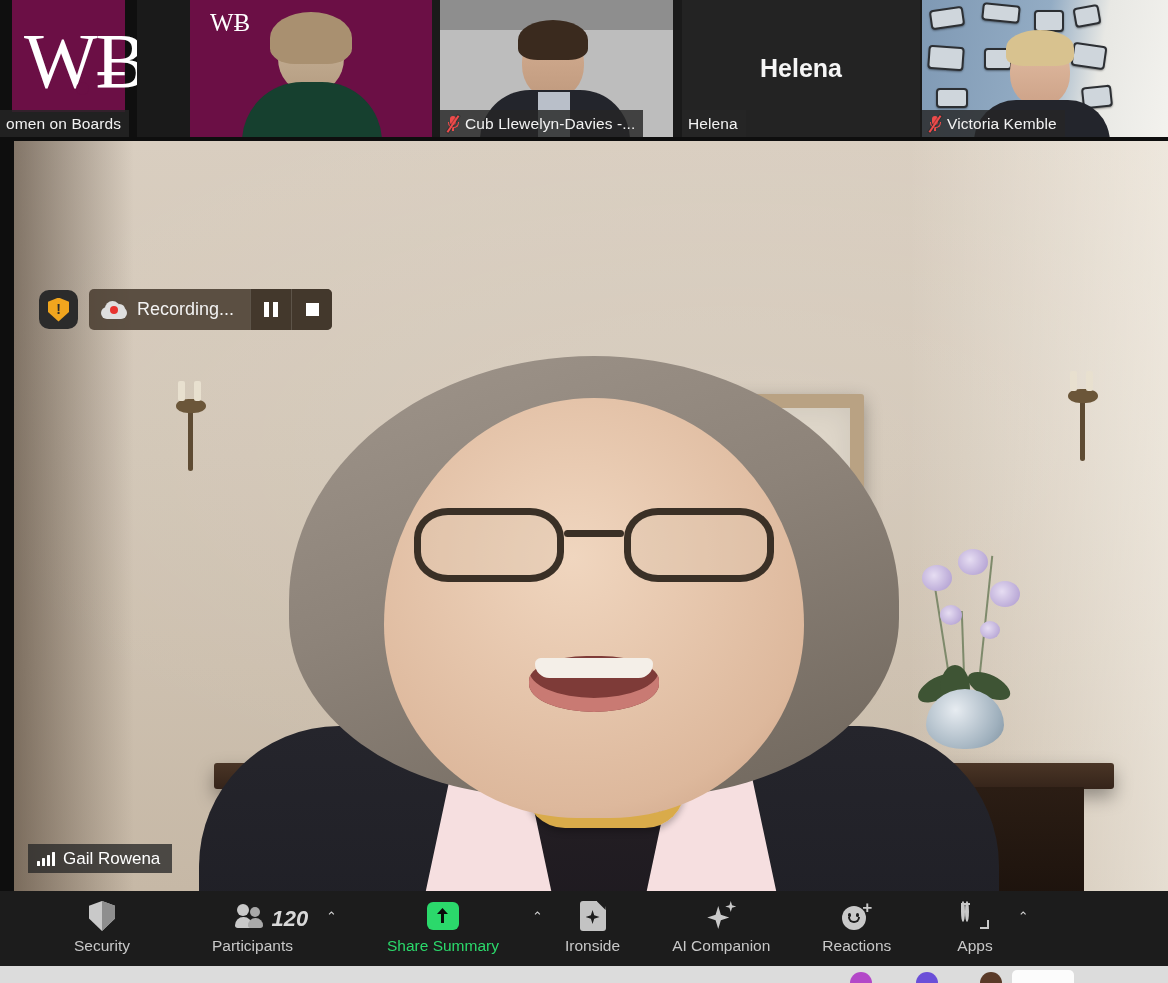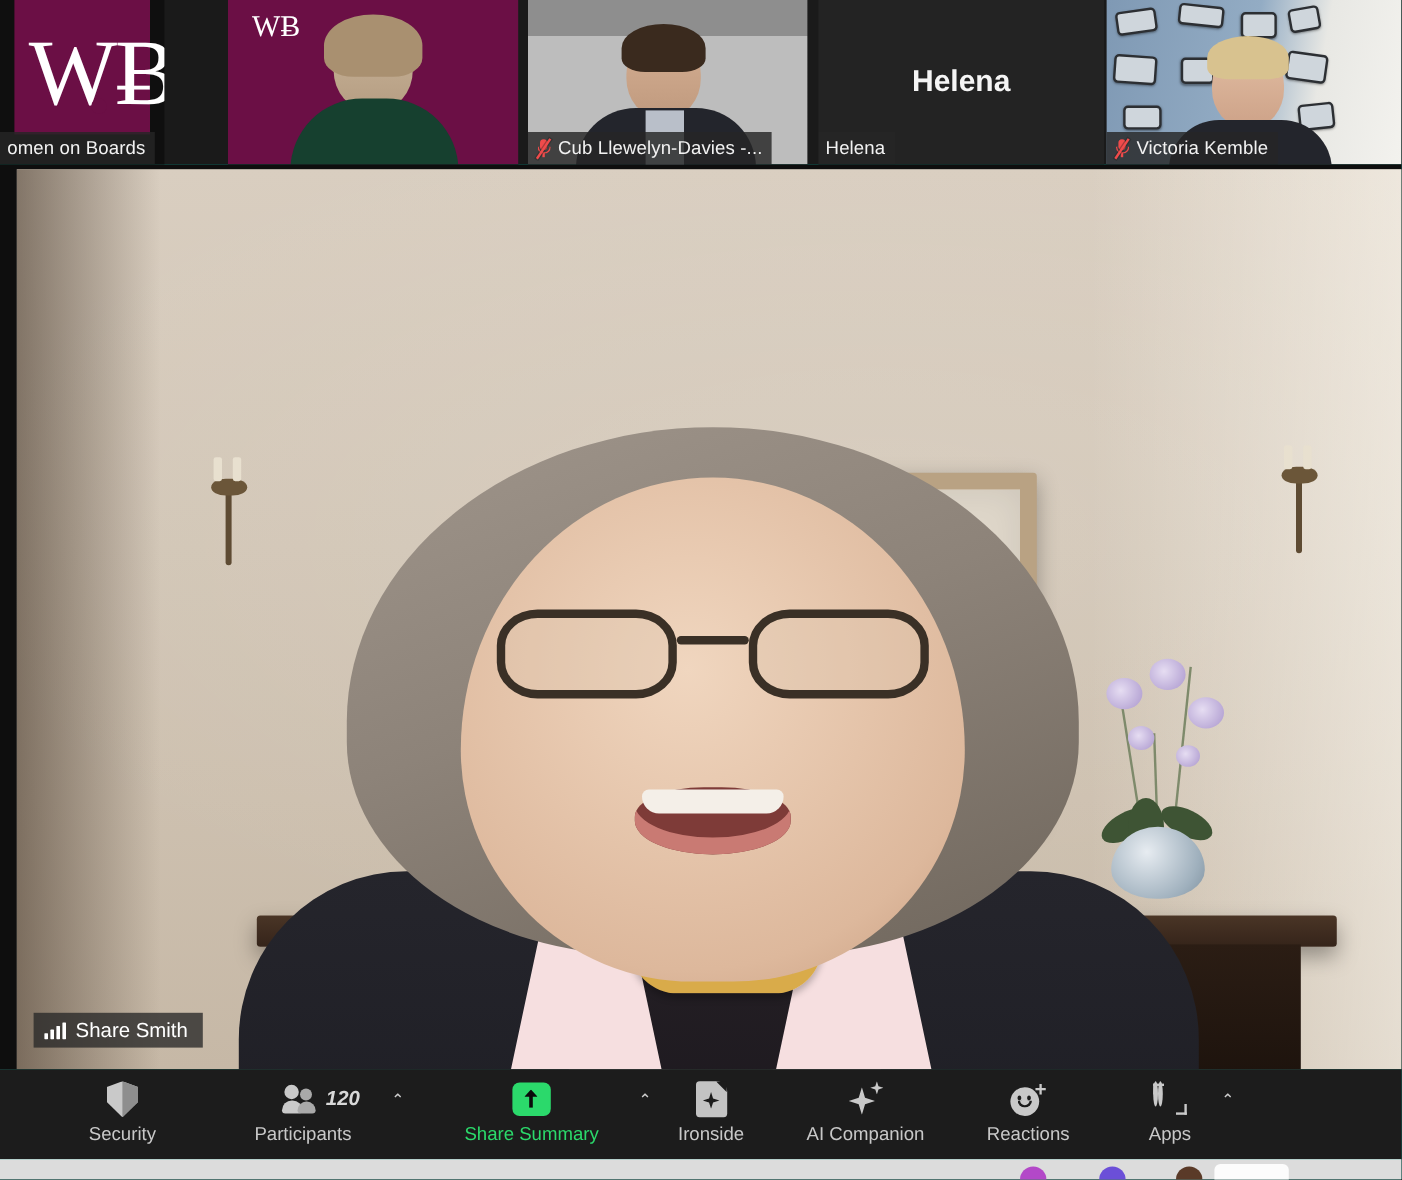--- a/index.html
+++ b/index.html
@@ -171,21 +171,21 @@
 
   .ic-shield { width:26px; height:30px; background:#c9c9c9;
      clip-path:polygon(50% 0, 100% 16%, 100% 58%, 50% 100%, 0 58%, 0 16%); position:relative; }
   .ic-shield::after { content:""; position:absolute; right:0; top:0; width:50%; height:100%; background:#8e8e8e; }
 
   .ic-people { position:relative; width:34px; height:24px; }
   .ic-people .h1 { position:absolute; left:2px; top:0; width:12px; height:12px; background:#c9c9c9; border-radius:50%; }
   .ic-people .b1 { position:absolute; left:0; top:13px; width:17px; height:11px; background:#c9c9c9; border-radius:9px 9px 3px 3px; }
   .ic-people .h2 { position:absolute; left:15px; top:3px; width:10px; height:10px; background:#a9a9a9; border-radius:50%; }
   .ic-people .b2 { position:absolute; left:13px; top:14px; width:15px; height:10px; background:#a9a9a9; border-radius:8px 8px 3px 3px; }
-  .pcount { position:absolute; left:36px; top:2px; color:#d8d8d8; font-size:17px; }
+  .pcount { position:absolute; left:36px; top:2px; color:#d8d8d8; font-size:22px; }
 
   .ic-share { width:32px; height:28px; background:#2bd96b; border-radius:6px; position:relative; }
   .ic-share::before { content:""; position:absolute; left:14px; top:8px; width:3px; height:13px; background:#0a0a0a; }
   .ic-share::after { content:""; position:absolute; left:10px; top:6px; width:11px; height:11px; background:#0a0a0a;
      clip-path:polygon(50% 0, 100% 55%, 0 55%); }
 
   .ic-doc { position:relative; width:26px; height:30px; background:#c3c3c3; border-radius:3px 9px 3px 3px; }
   .ic-doc .fold { position:absolute; right:0; top:0; width:9px; height:9px; background:#1c1c1c;
      clip-path:polygon(100% 0, 100% 100%, 0 0); }
   .ic-doc .spark { position:absolute; left:6px; top:9px; width:14px; height:14px; background:#1c1c1c;
@@ -353,29 +353,54 @@
         <div class="face"></div>
         <div class="mouth"></div>
         <div class="teeth"></div>
         <div class="glasses">
           <div class="lens" style="left:0;"></div>
           <div class="bridge"></div>
           <div class="lens" style="left:210px;"></div>
         </div>
       </div>
 
+      <div class="rec-row">
+        <div class="shield-btn">
+          <div class="shield-ico"></div>
+        </div>
+        <div class="rec-bar">
+          <div class="rec-main">
+            <span class="cloud-ico">
+              <i class="c1"></i>
+                <i class="c2"></i>
+                <i class="c3"></i>
+                <i class="dot"></i>
+            </span>
+            <span class="rec-txt">Recording...</span>
+          </div>
+          <div class="rec-btn">
+            <span class="pause-ico">
+                <b></b>
+                <b></b>
+              </span>
+          </div>
+          <div class="rec-btn">
+            <span class="stop-ico"></span>
+          </div>
+        </div>
+      </div>
 
       <div class="spk-name">
         <span class="levelbars">
             <i></i>
             <i></i>
             <i></i>
             <i></i>
           </span>
-        <span>Share Smith</span>
+        <span>Gail Rowena</span>
       </div>
     </div>
   </div>
 
   <div class="toolbar">
 
     <div class="tb-item" style="margin-left:74px;">
       <span class="tb-ico">
           <i class="ic-shield"></i>
         </span>

